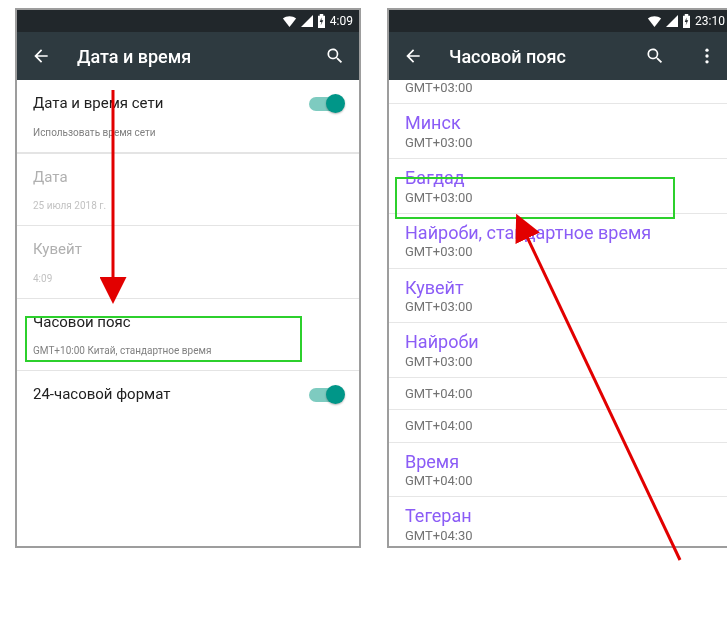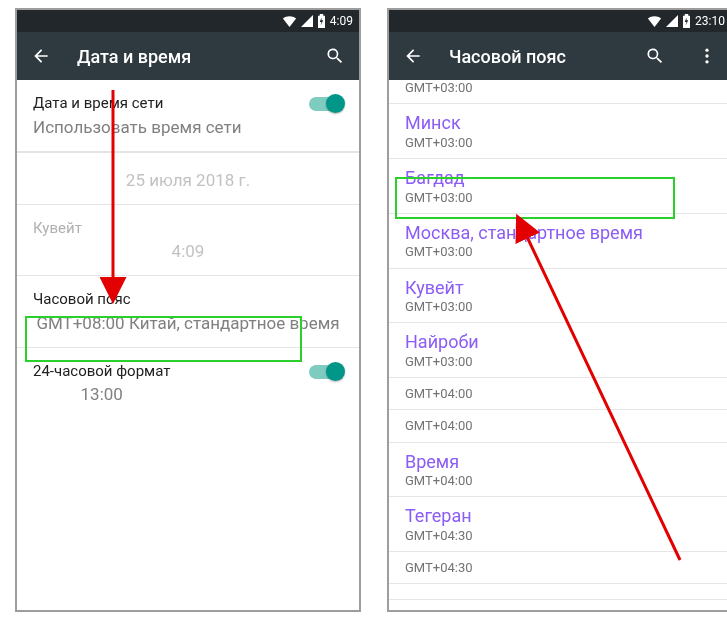--- a/index.html
+++ b/index.html
@@ -6,21 +6,21 @@
   body {
     font-family: Roboto, -apple-system, "Helvetica Neue", Arial, sans-serif;
     background: #fff;
     width: 727px;
     height: 626px;
     position: relative;
   }
   .phone {
     position: absolute;
     width: 346px;
-    height: 604px;
+    height: 540px;
     border: 2px solid #9d9d9d;
     background: #fff;
     overflow: hidden;
   }
   .phone-left { left: 15px; top: 8px; }
   .phone-right { left: 387px; top: 8px; }
 
   .statusbar {
     height: 22px;
     background: #21272b;
@@ -72,25 +72,24 @@
     display: flex;
     align-items: flex-start;
     justify-content: space-between;
   }
   .setting-title {
     font-size: 15px;
     color: #212121;
     line-height: 1.3;
   }
   .setting-sub {
-    font-size: 17px;
+    font-size: 10px;
     color: #808080;
-    margin-top: 2px;
+    margin-top: 12px;
     line-height: 1.3;
-    text-align: center;
   }
   .setting-disabled .setting-title { color: #b0b0b0; }
   .setting-disabled .setting-sub { color: #c2c2c2; }
 
   .switch {
     width: 34px;
     height: 14px;
     border-radius: 8px;
     position: relative;
     flex-shrink: 0;
@@ -181,40 +180,40 @@
       </div>
       <div class="switch switch-on">
           <div class="knob"></div>
         </div>
     </div>
     <div class="divider"></div>
 
     <div class="divider"></div>
 
     <div class="setting-row setting-disabled">
+      <div class="setting-title">Дата</div>
       <div class="setting-sub">25 июля 2018 г.</div>
     </div>
     <div class="divider"></div>
 
     <div class="setting-row setting-disabled">
       <div class="setting-title">Кувейт</div>
       <div class="setting-sub">4:09</div>
     </div>
     <div class="divider"></div>
 
     <div class="setting-row">
       <div class="setting-title">Часовой пояс</div>
-      <div class="setting-sub">GMT+08:00 Китай, стандартное время</div>
+      <div class="setting-sub">GMT+10:00 Китай, стандартное время</div>
     </div>
     <div class="divider"></div>
 
     <div class="setting-row with-switch">
       <div>
         <div class="setting-title">24-часовой формат</div>
-        <div class="setting-sub">13:00</div>
       </div>
       <div class="switch switch-on">
           <div class="knob"></div>
         </div>
     </div>
 
   </div>
 </div>
 
 <div class="phone phone-right">
@@ -260,21 +259,21 @@
     </div>
     <div class="tz-row">
       <div class="tz-city">Минск</div>
       <div class="tz-offset">GMT+03:00</div>
     </div>
     <div class="tz-row">
       <div class="tz-city">Багдад</div>
       <div class="tz-offset">GMT+03:00</div>
     </div>
     <div class="tz-row">
-      <div class="tz-city">Москва, стандартное время</div>
+      <div class="tz-city">Найроби, стандартное время</div>
       <div class="tz-offset">GMT+03:00</div>
     </div>
     <div class="tz-row">
       <div class="tz-city">Кувейт</div>
       <div class="tz-offset">GMT+03:00</div>
     </div>
     <div class="tz-row">
       <div class="tz-city">Найроби</div>
       <div class="tz-offset">GMT+03:00</div>
     </div>

